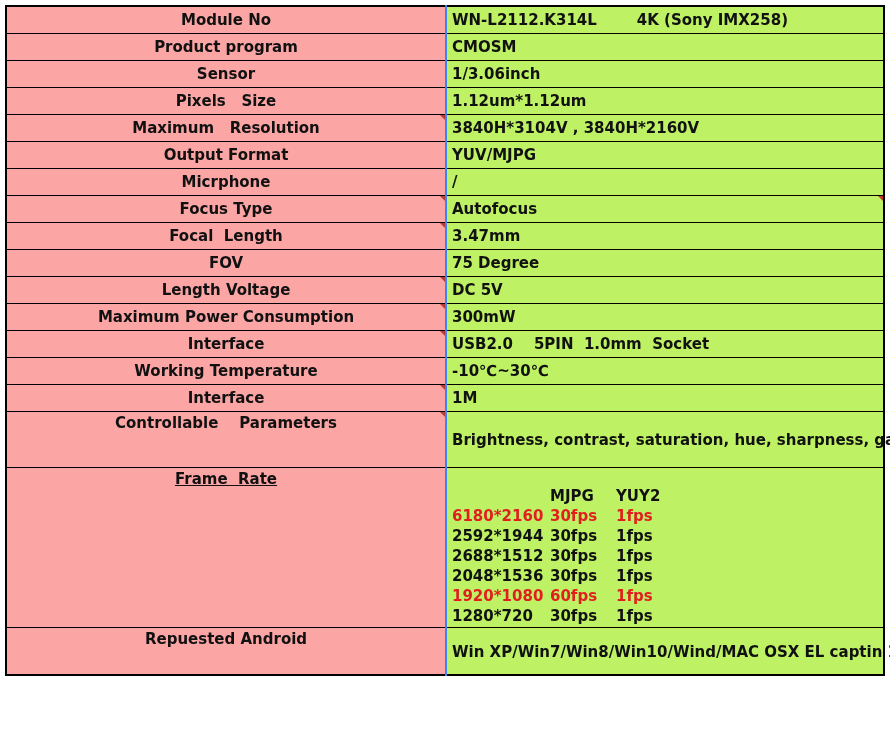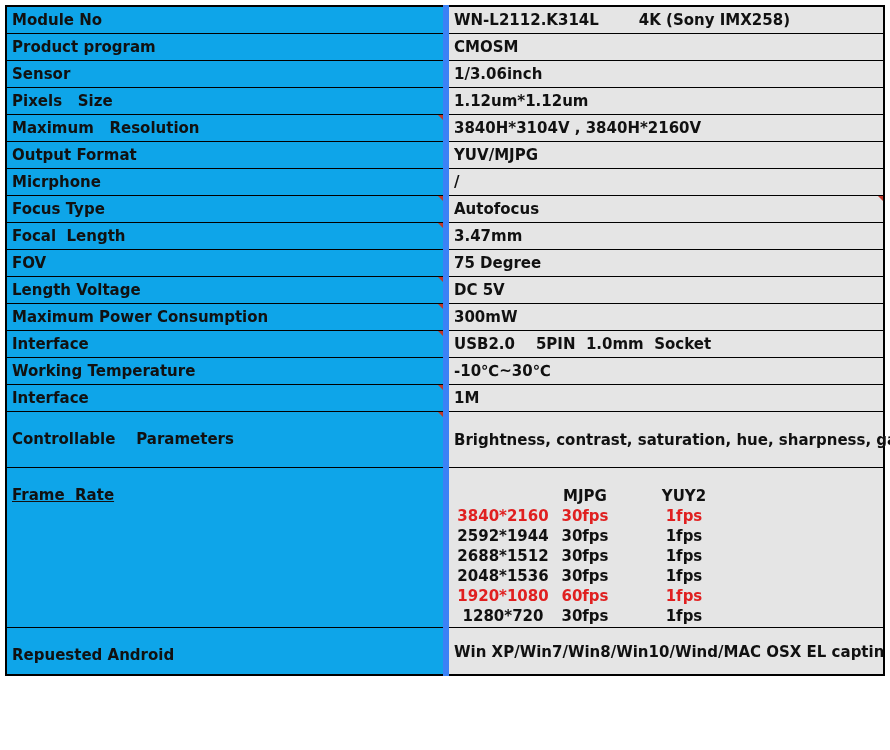--- a/index.html
+++ b/index.html
@@ -8,33 +8,33 @@
   .spec-table {
     position: absolute; left: 5px; top: 5px; width: 880px;
     border-collapse: collapse; table-layout: fixed;
     border: 2px solid #000;
   }
   .spec-table td {
     border: 1px solid #000; padding: 0 5px; height: 27px;
     font-weight: bold; font-size: 15px; color: #111; vertical-align: middle;
     white-space: nowrap; position: relative; box-sizing: border-box;
   }
-  .spec-table td.label { background: #0ea5e9; width: 440px; }
-  .spec-table td.value { background: #e5e5e5; border-left: 6px solid #3b82f6; }
-  .spec-table td.tall { vertical-align: top; padding-top: 18px; }
+  .spec-table td.label { background: #fca5a5; width: 440px; text-align: center; }
+  .spec-table td.value { background: #bef264; border-left: 2px solid #3b82f6; }
+  .spec-table td.tall { vertical-align: top; padding-top: 2px; }
   .corner::after {
     content: ""; position: absolute; right: 0; top: 0;
     border-top: 5px solid #c0392b; border-left: 5px solid transparent;
   }
   .wrap { white-space: normal; line-height: 24px; padding-top: 4px !important; padding-bottom: 2px !important; }
   .fr { padding: 18px 0 0 0; }
-  .fr-row { display: flex; height: 20px; line-height: 20px; font-size: 15px; text-align: center; }
+  .fr-row { display: flex; height: 20px; line-height: 20px; font-size: 15px; }
   .fr-row .c1 { width: 98px; }
   .fr-row .c2 { width: 66px; }
-  .fr-row .c3 { width: 60px; margin-left: 36px; }
+  .fr-row .c3 { width: 60px; }
   .fr-head .c2 { padding-left: 0; }
   .red { color: #e02020; }
   .model-gap { display: inline-block; width: 40px; }
 </style>
 </head>
 <body>
 
 <table class="spec-table">
   <tbody>
     <tr>
@@ -104,21 +104,21 @@
     <tr>
       <td class="label tall" style="white-space:pre; height:160px;text-decoration:underline;">Frame  Rate</td>
       <td class="value" style="height:160px; vertical-align:top;">
         <div class="fr">
           <div class="fr-row fr-head">
             <span class="c1"></span>
             <span class="c2">MJPG</span>
             <span class="c3">YUY2</span>
           </div>
           <div class="fr-row red">
-            <span class="c1">3840*2160</span>
+            <span class="c1">6180*2160</span>
             <span class="c2">30fps</span>
             <span class="c3">1fps</span>
           </div>
           <div class="fr-row">
             <span class="c1">2592*1944</span>
             <span class="c2">30fps</span>
             <span class="c3">1fps</span>
           </div>
           <div class="fr-row">
             <span class="c1">2688*1512</span>

